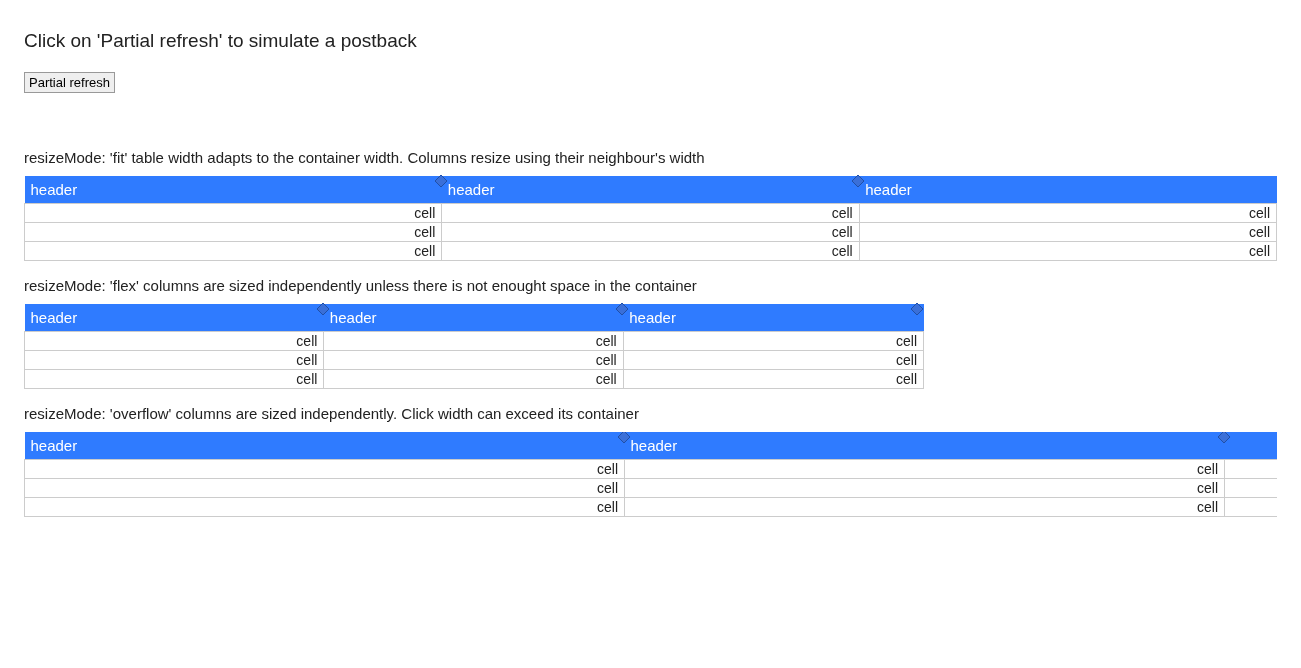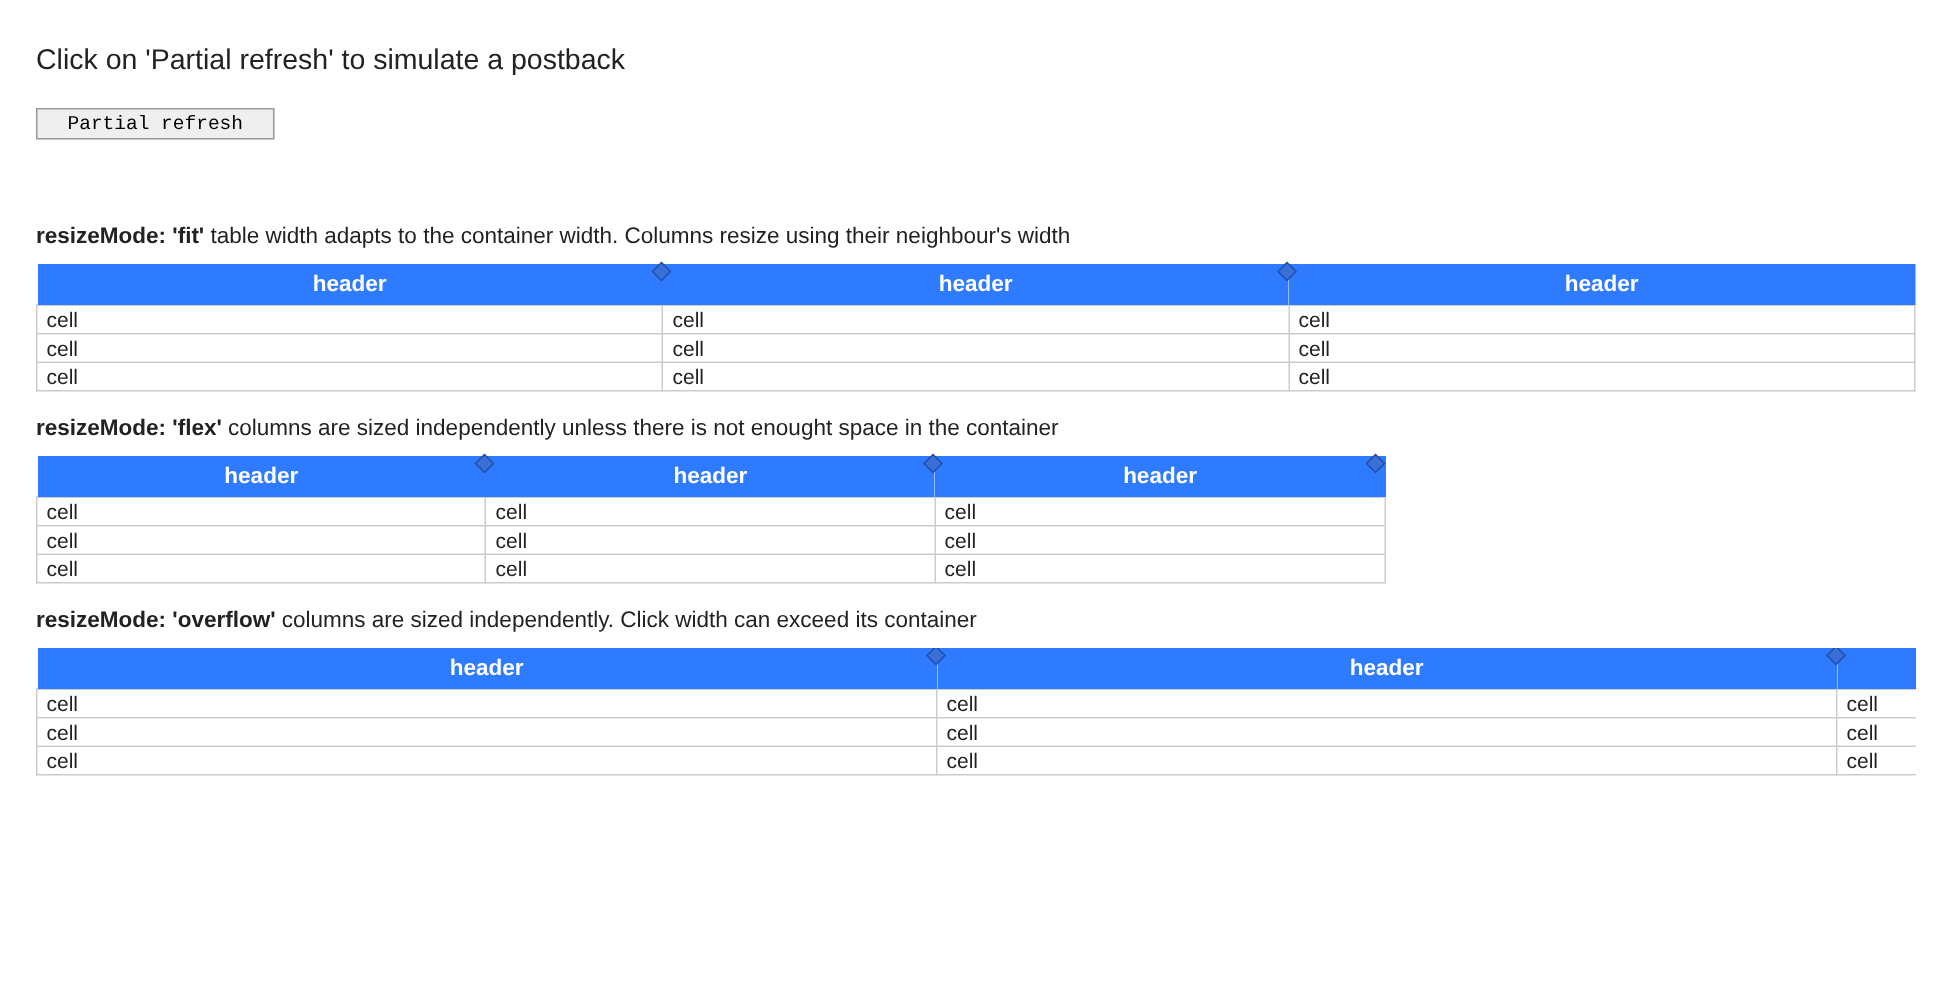--- a/index.html
+++ b/index.html
@@ -10,34 +10,34 @@
     font-size: 14px;
     color: #222;
     background: #fff;
   }
   h2.page-title {
     font-size: 19px;
     font-weight: 400;
     margin: 10px 0 20px 0;
   }
   button.refresh-btn {
-    font-family: Liberation Mono, monospace;
+    font-family: Liberation Sans, sans-serif;
     font-size: 13px;
-    padding: 2px 20px;
+    padding: 2px 4px;
     background: #efefef;
     border: 1px solid #999;
     cursor: pointer;
     margin-bottom: 40px;
   }
 
   .caption {
     font-size: 15px;
     margin: 16px 0 10px 0;
   }
-  .caption b { font-weight: 700; }
+  .caption b { font-weight: 400; }
 
   .tbl-wrap { position: relative; }
   .tbl-wrap.overflow-wrap {
     overflow-x: auto;
     padding-bottom: 6px;
   }
   
   .tbl-wrap.overflow-wrap::-webkit-scrollbar { height: 8px; }
   .tbl-wrap.overflow-wrap::-webkit-scrollbar-track { background: #f0f0f0; }
   .tbl-wrap.overflow-wrap::-webkit-scrollbar-thumb { background: #c8c8c8; }
@@ -47,43 +47,44 @@
     table-layout: fixed;
   }
   table.grid.fit { width: 100%; }
   table.grid.flex { width: 900px; }
   table.grid.overflowm { width: 1400px; } 
 
   thead th {
     position: relative;
     background: #2f7bff;
     color: #fff;
-    font-weight: 700;
+    font-weight: 400;
     font-size: 15px;
-    text-align: center;
+    text-align: left;
     padding: 5px 6px;
     border: 0;
   }
   
   thead th .resize-handle {
     position: absolute;
     top: -2px;
     right: -6px;
     width: 14px;
     height: 14px;
     z-index: 2;
   }
   thead th:last-child .resize-handle { right: 0; }
   thead th .resize-handle svg { display: block; }
 
   tbody td {
     border: 1px solid #ccc;
     padding: 1px 6px;
     font-size: 14px;
     background: #fff;
+    text-align: right;
   }
   tbody tr td:first-child { border-left: 1px solid #ccc; }
 
   
   table.grid.flex col:nth-child(1) { width: 33.3%; }
   table.grid.flex col:nth-child(2) { width: 33.3%; }
   table.grid.flex col:nth-child(3) { width: 33.4%; }
 
   table.grid.fit col { width: 33.33%; }
 

